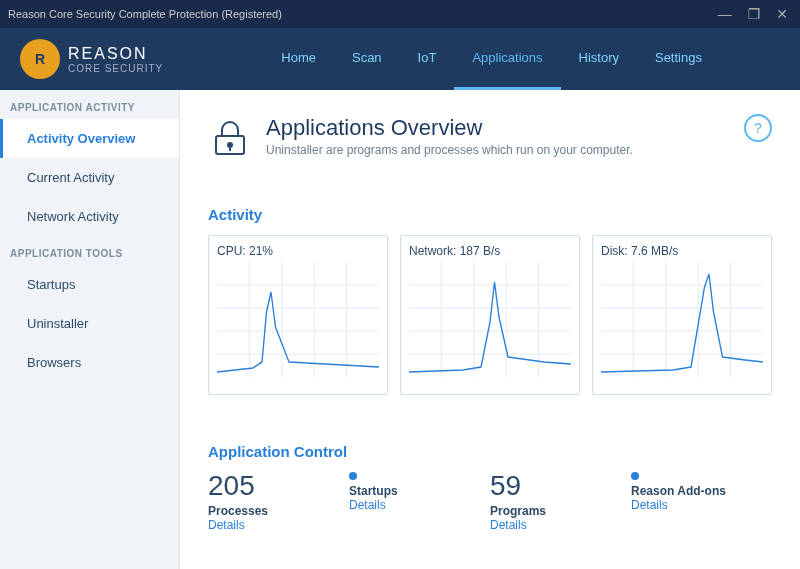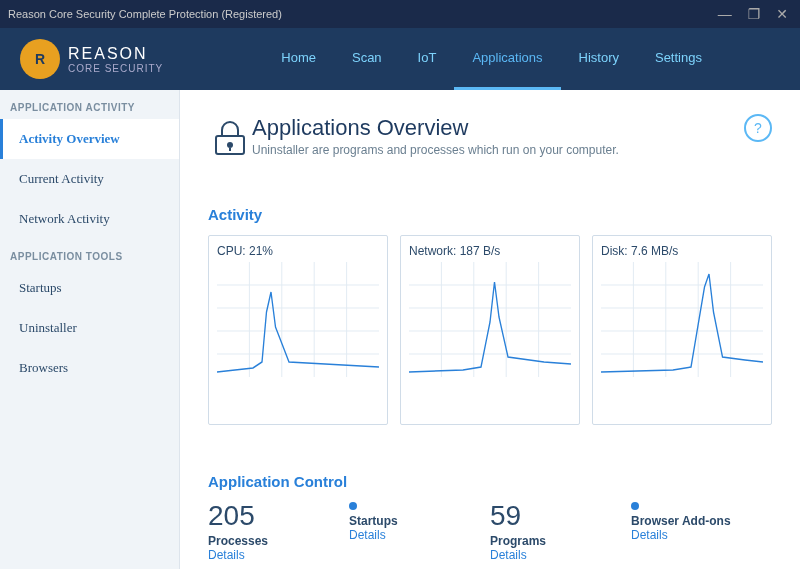--- a/index.html
+++ b/index.html
@@ -63,45 +63,44 @@
     }
     .sidebar-section-label {
       font-size: 10px;
       color: #7a8ea0;
       font-weight: 600;
       letter-spacing: 0.5px;
       padding: 12px 10px 6px;
       text-transform: uppercase;
     }
     .sidebar-item {
-      padding: 12px 16px;
+      padding: 12px 24px;
       font-size: 13px;
       color: #2c4a6a;
       cursor: pointer;
       border-left: 3px solid transparent;
-      font-family: Liberation Serif, serif;
     }
     .sidebar-item.active {
       background: #fff;
       border-left: 3px solid #2980d9;
       color: #2980d9;
       font-weight: 600;
     }
 
     
     .main-content {
       flex: 1;
       background: #fff;
       overflow-y: auto;
       padding: 24px 28px;
     }
 
     
     .page-header { display: flex; align-items: flex-start; justify-content: space-between; margin-bottom: 20px; }
-    .page-header-left { display: flex; align-items: center; }
+    .page-header-left { display: flex; gap: 14px; align-items: center; }
     .page-title-text h1 { font-size: 22px; color: #1e3a5f; font-weight: 400; }
     .page-title-text p { font-size: 12px; color: #6a7f90; margin-top: 2px; }
     .help-btn {
       width: 28px; height: 28px;
       border: 2px solid #5bb8f5;
       border-radius: 50%;
       display: flex; align-items: center; justify-content: center;
       color: #5bb8f5;
       font-size: 14px;
       cursor: pointer;
@@ -109,21 +108,21 @@
     }
 
     
     .section-title { font-size: 15px; color: #2980d9; font-weight: 600; margin-bottom: 12px; margin-top: 48px; }
     .activity-cards { display: flex; gap: 12px; margin-bottom: 24px; }
     .activity-card {
       flex: 1;
       border: 1px solid #d0dce8;
       border-radius: 2px;
       padding: 8px;
-      height: 190px;
+      height: 160px;
       position: relative;
       overflow: hidden;
     }
     .activity-card-label { font-size: 12px; color: #2c4a6a; margin-bottom: 4px; }
     .control-items { display: flex; gap: 0; }
     .control-item { flex: 1; }
     .control-number { font-size: 28px; color: #2c4a6a; font-weight: 400; line-height: 1; }
     .control-dot {
       width: 8px; height: 8px;
       background: #2980d9;
@@ -271,19 +270,19 @@
       </div>
 
       <div class="control-item">
         <div class="control-number">59</div>
         <div class="control-label">Programs</div>
         <div class="control-details">Details</div>
       </div>
 
       <div class="control-item">
         <div class="control-dot"></div>
-        <div class="control-label">Browser Add-ons</div>
+        <div class="control-label">Reason Add-ons</div>
         <div class="control-details">Details</div>
       </div>
     </div>
 
   </div>
 </div>
 
 </body></html>

